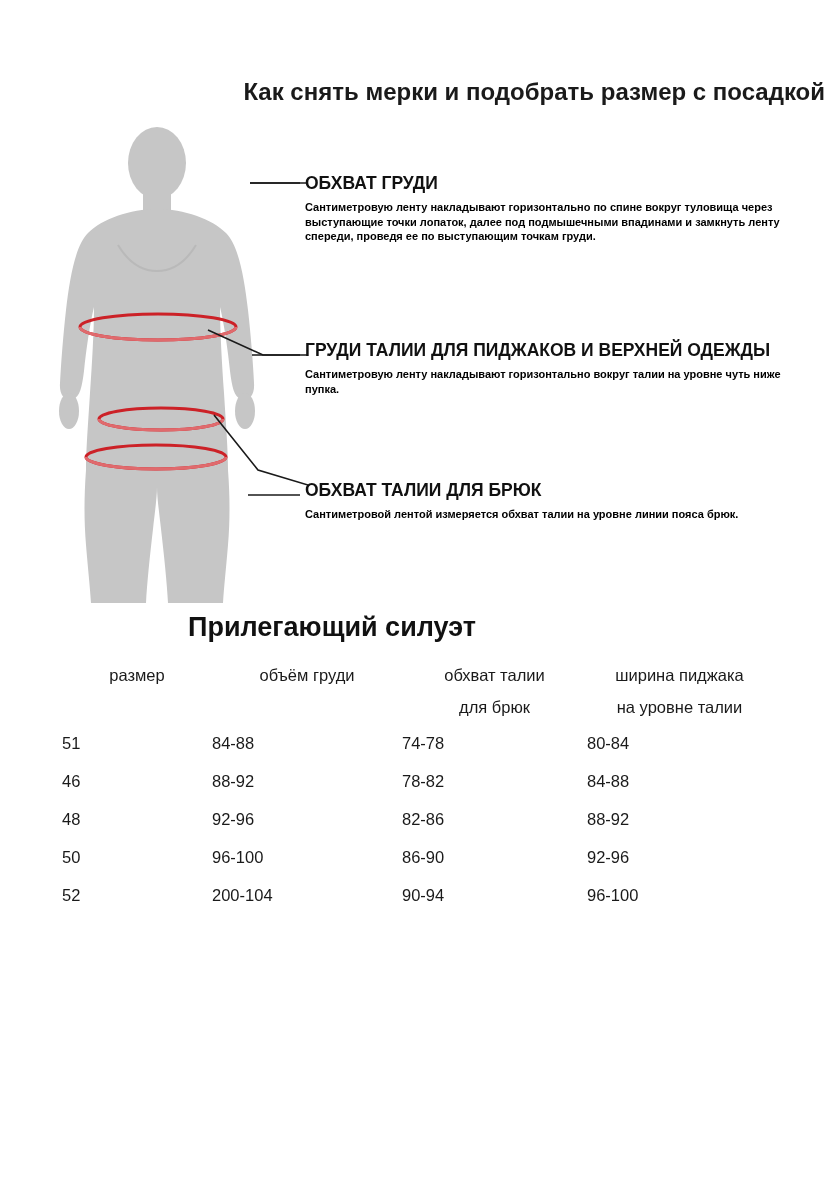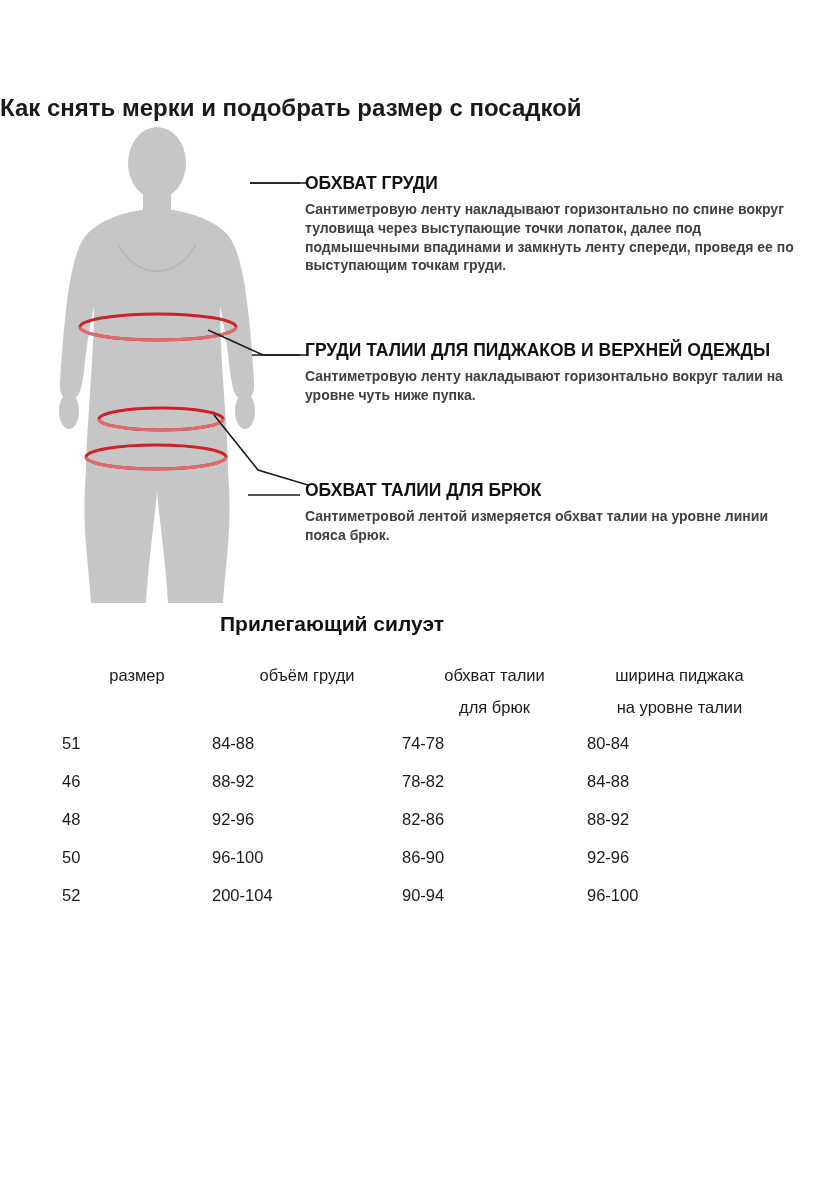--- a/index.html
+++ b/index.html
@@ -22,26 +22,25 @@
     width: 825px;
     height: 1200px;
   }
 
   
   .main-title {
     position: absolute;
     left: 0;
     top: 78px;
     width: 825px;
-    text-align: left;
+    text-align: right;
     font-size: 24px;
     font-weight: bold;
     letter-spacing: 0px;
     color: #1a1a1a;
-    margin-top: 16px;
   }
 
   
   .figure-wrap {
     position: absolute;
     left: 18px;
     top: 125px;
     width: 290px;
     height: 480px;
   }
@@ -51,38 +50,38 @@
     position: absolute;
     font-weight: bold;
   }
   .callout .c-title {
     font-size: 17.5px;
     color: #111111;
     letter-spacing: 0px;
     white-space: nowrap;
   }
   .callout .c-body {
-    font-size: 14px;
-    color: #404040;
+    font-size: 11px;
+    color: #000000;
     line-height: 1.34;
     margin-top: 6px;
   }
 
   #callout-chest { left: 305px; top: 173px; width: 500px; }
   #callout-jacket-waist { left: 305px; top: 340px; width: 510px; }
   #callout-trouser-waist { left: 305px; top: 480px; width: 500px; }
 
   
   .section-title {
     position: absolute;
     left: 0;
     top: 612px;
     width: 664px;
     text-align: center;
-    font-size: 21px;
+    font-size: 27px;
     font-weight: bold;
     color: #111111;
   }
 
   
   .size-table {
     position: absolute;
     left: 62px;
     top: 660px;
     width: 710px;

